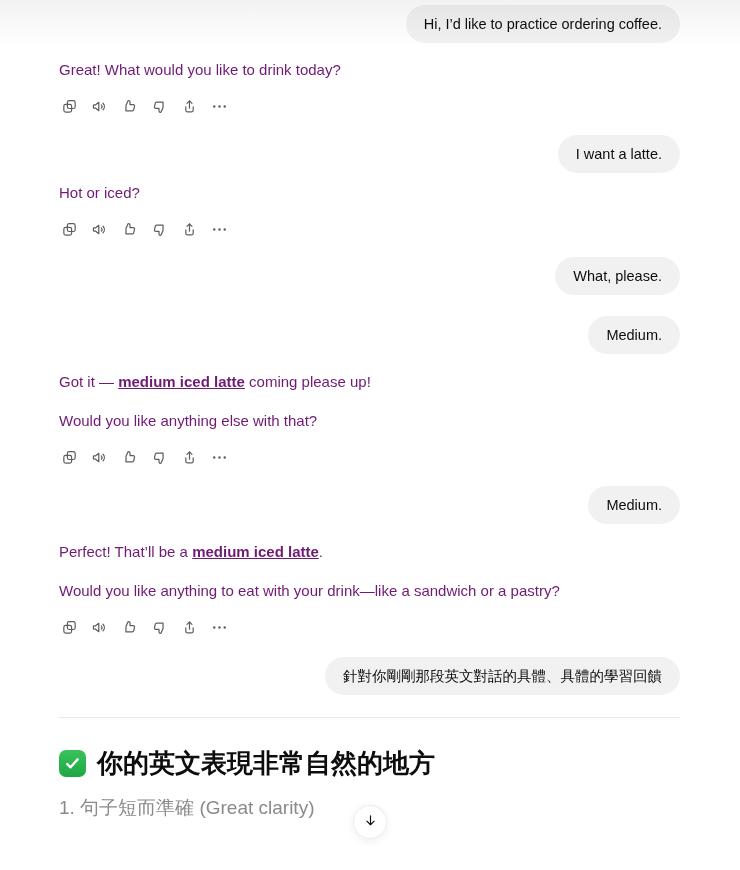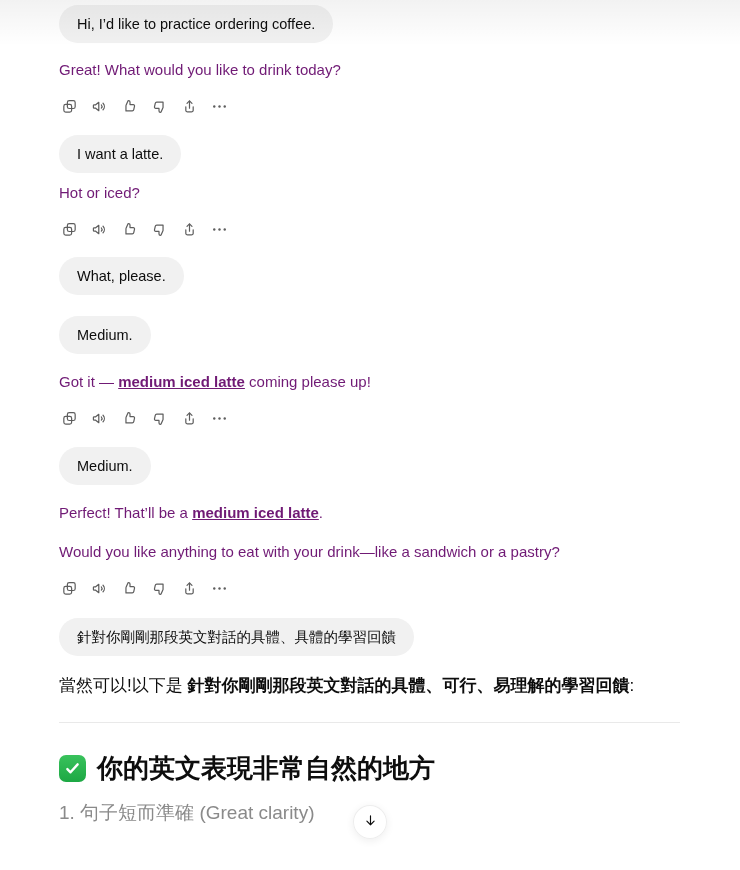--- a/index.html
+++ b/index.html
@@ -8,21 +8,21 @@
     background:#ffffff;color:#0d0d0d;
     font-family:"Liberation Sans","DejaVu Sans",sans-serif;
     -webkit-font-smoothing:antialiased;
   }
   .top-fade{
     position:absolute;top:0;left:0;width:100%;height:46px;
     background:linear-gradient(180deg,rgba(0,0,0,0.05),rgba(0,0,0,0));
     pointer-events:none;z-index:1;
   }
   .thread{position:relative;padding:0 60px 0 59px;}
-  .row-user{display:flex;justify-content:flex-start;}
+  .row-user{display:flex;justify-content:flex-end;}
   .bubble{
     background:#f1f1f1;border-radius:20px;padding:9px 18px;
     font-size:14.5px;line-height:20px;color:#0d0d0d;max-width:460px;
   }
   .a-text{margin:0;font-size:15px;line-height:24px;color:#701a75;}
   .a-text b{font-weight:700;text-decoration:underline;}
   .a-text-zh{margin:0;font-size:17px;line-height:28px;color:#0d0d0d;}
   .a-text-zh b{font-weight:700;}
   .actions{display:flex;align-items:center;gap:9px;height:20px;}
   .icon-btn{
@@ -173,20 +173,21 @@
 
   <div class="row-user" style="margin-top:18px">
     <div class="bubble">What, please.</div>
   </div>
 
   <div class="row-user" style="margin-top:21px">
     <div class="bubble">Medium.</div>
   </div>
 
   <p class="a-text" style="margin-top:16px"><span>Got it — </span><b>medium iced latte</b><span> coming please up!</span></p>
+  <p class="a-text" style="margin-top:15px">Would you like anything else with that?</p>
   <div class="actions" style="margin-top:14px">
   <button class="icon-btn">
     <span>
       <svg width="17" height="17" viewBox="0 0 24 24" fill="none" stroke="currentColor" stroke-width="1.7" stroke-linecap="round" stroke-linejoin="round">
         <rect x="9" y="3.8" width="11" height="11" rx="2.6"></rect>
         <rect x="4" y="9" width="11" height="11" rx="2.6"></rect>
       </svg>
     </span>
   </button>
   <button class="icon-btn">
@@ -287,21 +288,20 @@
         <circle cx="19.4" cy="12" r="1.7"></circle>
       </svg>
     </span>
   </button>
 </div>
 
   <div class="row-user" style="margin-top:20px">
     <div class="bubble">針對你剛剛那段英文對話的具體、具體的學習回饋</div>
   </div>
 
-  <p class="a-text-zh" style="margin-top:16px"><span>當然可以!以下是 </span><b>針對你剛剛那段英文對話的具體、可行、易理解的學習回饋</b><span>:</span></p>
 
   <hr class="divider">
 
   <h2 class="section-heading">
     <span class="check-emoji">
       <svg width="19" height="19" viewBox="0 0 24 24" fill="none" stroke="#ffffff" stroke-width="3" stroke-linecap="round" stroke-linejoin="round">
         <path d="M5.5 12.8l4 4 9-10"></path>
       </svg>
     </span>
     <span>你的英文表現非常自然的地方</span>

